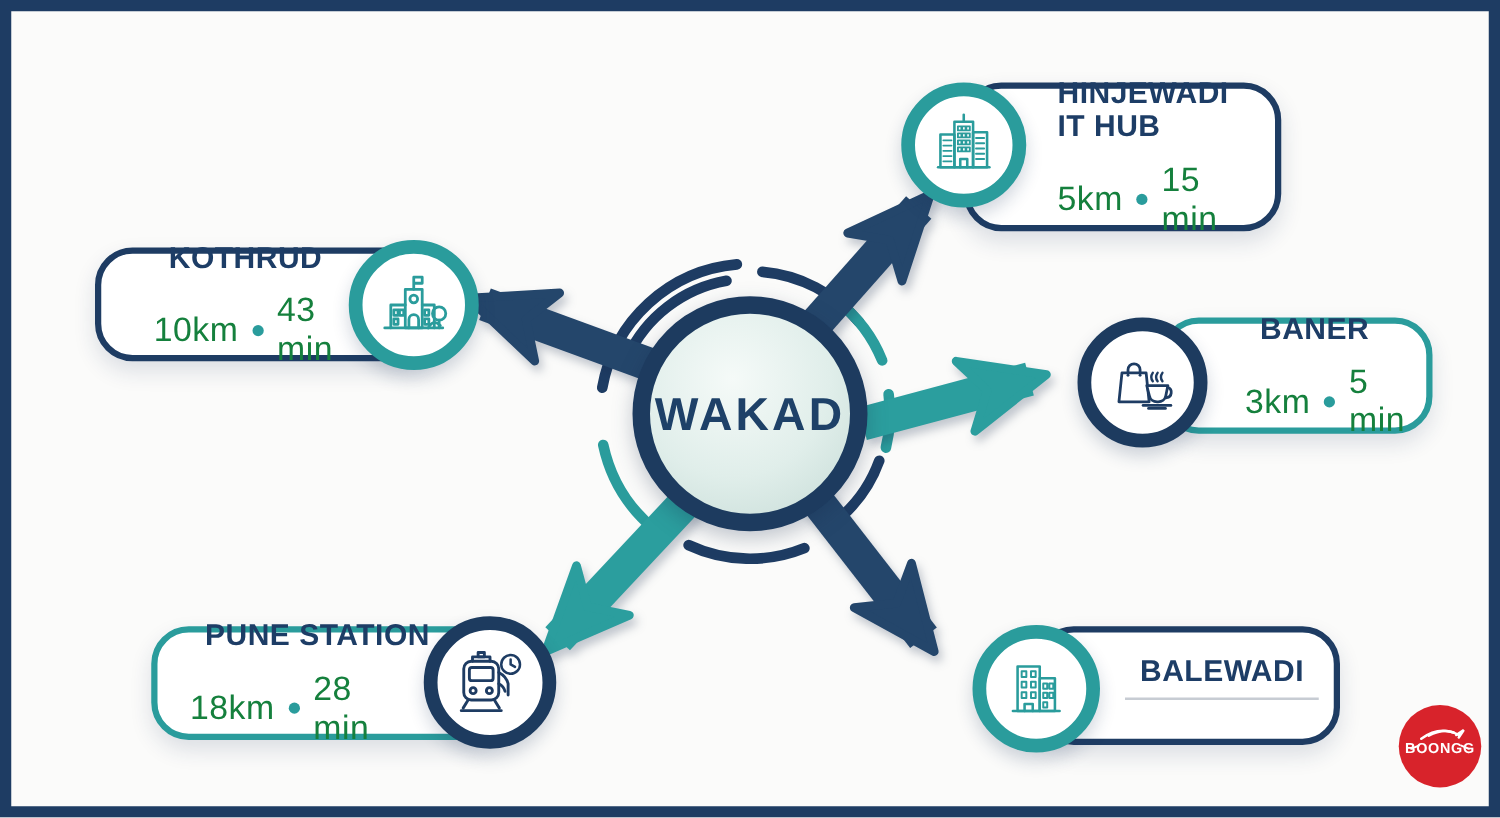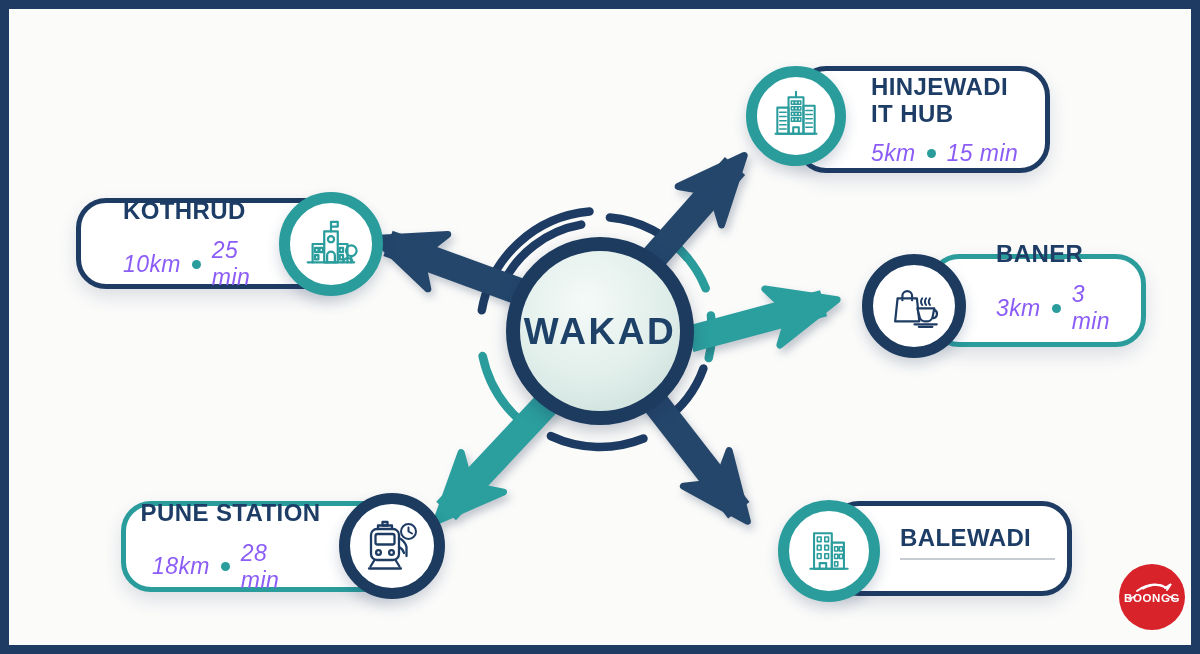--- a/index.html
+++ b/index.html
@@ -16,24 +16,24 @@
     box-sizing:border-box; box-shadow:0 8px 18px rgba(25,50,90,.14);
   }
   .card.navy-border { border:5px solid #1e3c63; }
   .card.teal-border { border:5px solid #2a9c9c; }
   .content { position:relative; height:100%; box-sizing:border-box;
     display:flex; flex-direction:column; justify-content:center; }
   .title {
     font-weight:bold; color:#1d3d66; font-size:24px; line-height:1.12;
     letter-spacing:.4px; white-space:pre-line;
   }
-  .title.nowrap { white-space:nowrap; }
+  .title.nowrap { white-space:nowrap;margin-left:12px; }
   .divider { height:2px; background:#c7ccd3; margin:7px 0 6px 0; }
   .stats { display:flex; align-items:center; gap:11px;
-    font-size:23px; color:#8b5cf6; letter-spacing:.4px;font-style:italic; }
+    font-size:27px; color:#15803d; letter-spacing:.4px; }
   .dot { width:9px; height:9px; border-radius:50%; background:#2a9c9c; flex:none; }
 
   
   .icon-circle {
     position:absolute; background:#ffffff; border-radius:50%;
     box-sizing:border-box; display:flex; align-items:center; justify-content:center;
     box-shadow:0 7px 14px rgba(25,50,90,.20);
   }
   .icon-circle.teal-ring { border:11px solid #2a9c9c; }
   .icon-circle.navy-ring { border:11px solid #1d3b5f; }
@@ -87,21 +87,21 @@
     <text x="600" y="344" text-anchor="middle" font-size="37" font-weight="bold" letter-spacing="2.5" fill="#1e4168" font-family="Liberation Sans, sans-serif">WAKAD</text>
   </svg>
 
   <div class="card navy-border" style="left:67px; top:189px; width:273px; height:91px;">
     <div class="content" style="padding:10px 78px 8px 42px;">
       <div class="title nowrap">KOTHRUD</div>
       <div class="divider"></div>
       <div class="stats">
         <span>10km</span>
         <span class="dot"></span>
-        <span>25 min</span>
+        <span>43 min</span>
       </div>
     </div>
     <div class="icon-circle teal-ring" style="left:198px; top:-11px; width:104px; height:104px;">
       <svg width="58" height="58" viewBox="0 0 60 60" fill="none" stroke="#2a9c9c" stroke-width="2.3" stroke-linecap="round" stroke-linejoin="round">
         <path d="M6,49 H54"></path>
         <path d="M42,49 q4,-8 10,-2"></path>
         <rect x="23" y="17" width="14" height="32"></rect>
         <path d="M30,17 V7 h7 v5 h-7"></path>
         <circle cx="30" cy="25" r="3.2"></circle>
         <path d="M26,49 v-7 a4,4 0 0 1 8,0 v7"></path>
@@ -111,21 +111,21 @@
         <rect x="13.5" y="41.5" width="3.5" height="4.5"></rect>
         <path d="M37,30 H47 v19"></path>
         <rect x="39" y="34" width="3.5" height="4.5"></rect>
         <rect x="39" y="41.5" width="3.5" height="4.5"></rect>
         <circle cx="51" cy="37" r="5.5"></circle>
         <path d="M51,42.5 V49"></path>
       </svg>
     </div>
   </div>
 
-  <div class="card navy-border" style="left:787px; top:57px; width:254px; height:107px;">
+  <div class="card navy-border" style="left:762px; top:57px; width:254px; height:119px;">
     <div class="content" style="padding:8px 10px 6px 70px;">
       <div class="title" style="max-width:168px;">HINJEWADI IT HUB</div>
       <div class="divider"></div>
       <div class="stats">
         <span>5km</span>
         <span class="dot"></span>
         <span>15 min</span>
       </div>
     </div>
     <div class="icon-circle teal-ring" style="left:-55px; top:-5px; width:100px; height:100px;">
@@ -140,27 +140,27 @@
         <path d="M27,49 v-7 h6 v7"></path>
         <rect x="10" y="21" width="12" height="28"></rect>
         <path d="M12.5,26 h7 M12.5,30.5 h7 M12.5,35 h7 M12.5,39.5 h7 M12.5,44 h7" stroke-width="1.6"></path>
         <rect x="38" y="19" width="12" height="30"></rect>
         <path d="M40.5,24 h7 M40.5,28.5 h7 M40.5,33 h7 M40.5,37.5 h7 M40.5,42 h7" stroke-width="1.6"></path>
       </svg>
     </div>
   </div>
 
   <div class="card teal-border" style="left:920px; top:245px; width:217px; height:93px;">
-    <div class="content" style="padding:9px 28px 7px 62px;justify-content:flex-end;">
+    <div class="content" style="padding:9px 28px 7px 62px;">
       <div class="title nowrap">BANER</div>
       <div class="divider"></div>
       <div class="stats">
         <span>3km</span>
         <span class="dot"></span>
-        <span>3 min</span>
+        <span>5 min</span>
       </div>
     </div>
     <div class="icon-circle navy-ring" style="left:-72px; top:-5px; width:104px; height:104px;">
       <svg width="58" height="58" viewBox="0 0 60 60" fill="none" stroke="#1e3c63" stroke-width="2.3" stroke-linecap="round" stroke-linejoin="round">
         <path d="M13,22 H33 L35.5,46 H10.5 Z"></path>
         <path d="M18,22 v-2.5 a5,5 0 0 1 10,0 V22"></path>
         <circle cx="18" cy="24" r="1.2" fill="#1e3c63" stroke="none"></circle>
         <circle cx="28" cy="24" r="1.2" fill="#1e3c63" stroke="none"></circle>
         <path d="M33.5,32.5 H51 L49.3,41 a6.5,6 0 0 1 -6.4,5 h-0.8 a6.5,6 0 0 1 -6.4,-5 Z" fill="#ffffff"></path>
         <path d="M51,34 a4.5,4.5 0 0 1 -1,8.6"></path>
@@ -188,21 +188,21 @@
         <path d="M20,49 v-6 h7 v6"></path>
         <rect x="33" y="21" width="13" height="28"></rect>
         <path d="M36,25.5 h3.4 v4.5 h-3.4 z M41.2,25.5 h3.4 v4.5 h-3.4 z
                  M36,33.5 h3.4 v4.5 h-3.4 z M41.2,33.5 h3.4 v4.5 h-3.4 z
                  M36,41.5 h3.4 v4.5 h-3.4 z" stroke-width="1.7"></path>
       </svg>
     </div>
   </div>
 
   <div class="card teal-border" style="left:112px; top:492px; width:283px; height:91px;">
-    <div class="content" style="padding:8px 90px 7px 26px;align-items:center;">
+    <div class="content" style="padding:8px 90px 7px 26px;">
       <div class="title nowrap">PUNE STATION</div>
       <div class="divider"></div>
       <div class="stats">
         <span>18km</span>
         <span class="dot"></span>
         <span>28 min</span>
       </div>
     </div>
     <div class="icon-circle navy-ring" style="left:213px; top:-13px; width:106px; height:106px;">
       <svg width="60" height="60" viewBox="0 0 60 60" fill="none" stroke="#1e3c63" stroke-width="2.3" stroke-linecap="round" stroke-linejoin="round">

